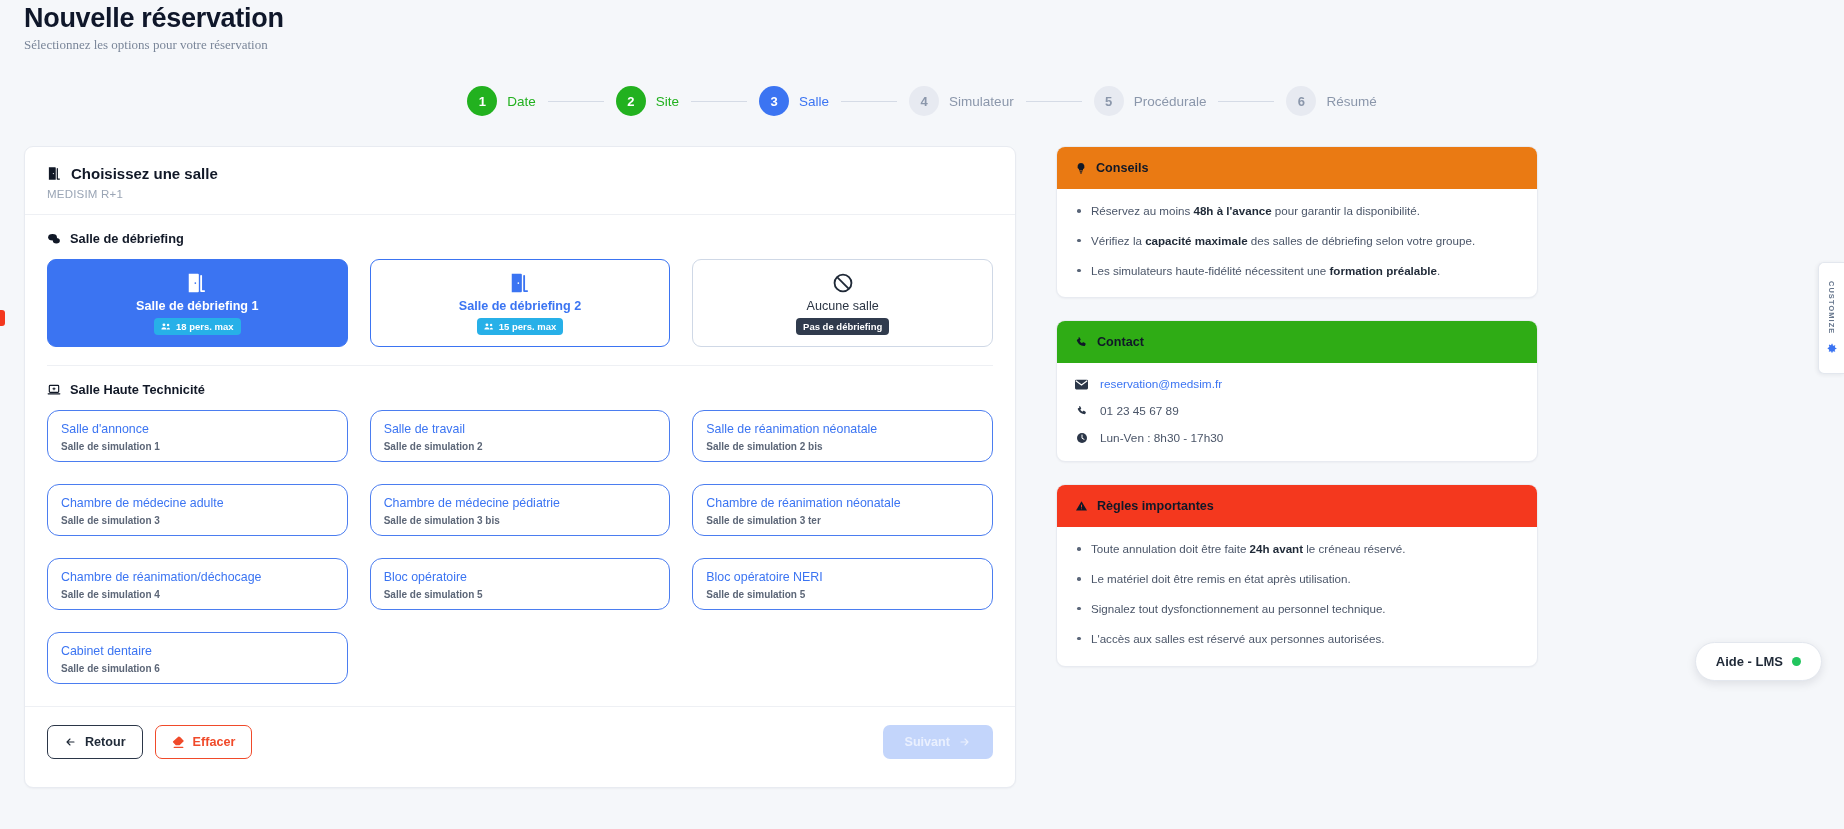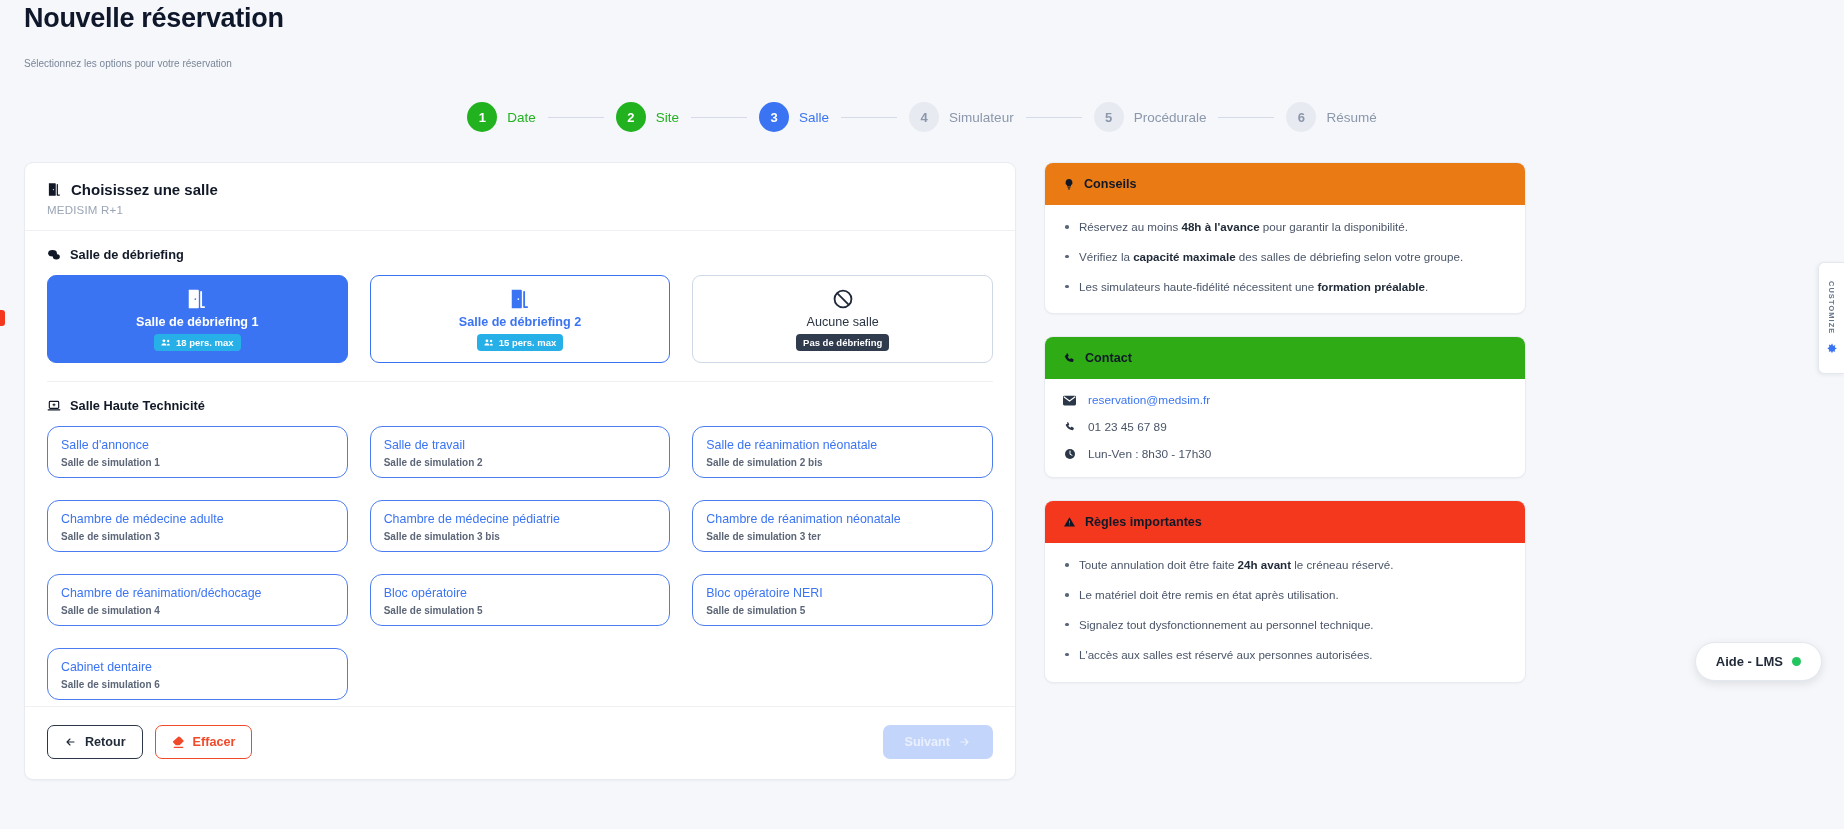--- a/index.html
+++ b/index.html
@@ -11,21 +11,21 @@
     overflow: hidden;
   }
   .page { position: relative; width: 1844px; height: 697px; }
 
   
   .hdr { padding: 0 24px; }
   .hdr-title {
     font-size: 27px; font-weight: bold; color: #0f172a;
     letter-spacing: -0.3px; line-height: 32px; padding-top: 2px;
   }
-  .hdr-sub { font-size: 10px; color: #7a8699; margin-top: 24px; }
+  .hdr-sub { font-size: 13px; color: #7a8699; margin-top: 3px; font-family: Liberation Serif, serif; }
 
   
   .stepper {
     display: flex; align-items: center; justify-content: center;
     margin-top: 33px; gap: 0;
   }
   .step { display: flex; align-items: center; gap: 10px; }
   .step-circle {
     width: 30px; height: 30px; border-radius: 50%;
     display: flex; align-items: center; justify-content: center;
@@ -36,21 +36,21 @@
   .step-circle.active { background: #3b74f2; }
   .step-circle.todo { background: #e7eaf1; color: #8b97ab; }
   .step-label { font-size: 13.5px; white-space: nowrap; }
   .step-label.done { color: #22b11f; }
   .step-label.active { color: #3b74f2; }
   .step-label.todo { color: #8b97ab; }
   .step-line { width: 56px; height: 1px; background: #d5dbe6; margin: 0 12px; }
 
   
   .body-wrap {
-    display: flex; gap: 28px;
+    display: flex; gap: 40px;
     padding: 0 24px; margin-top: 30px;
     align-items: flex-start;
   }
   .main-card {
     width: 992px; background: #fff;
     border: 1px solid #e8ebf1; border-radius: 9px;
     box-shadow: 0 1px 2px rgba(16,24,40,.04);
     overflow: hidden;
   }
   .card-head { padding: 18px 22px 14px 22px; border-bottom: 1px solid #eef0f4; }
@@ -101,21 +101,21 @@
   .room {
     border: 1px solid #4b7df0; border-radius: 12px;
     background: #fff; padding: 11px 13px 12px 13px;
     height: 52px; cursor: pointer;
   }
   .room-name { font-size: 12.4px; color: #3b74f2; font-weight: 500; }
   .room-sub { font-size: 10px; color: #5c6677; font-weight: bold; margin-top: 5px; }
 
   .footer-bar {
     display: flex; align-items: center;
-    padding: 18px 22px 20px 22px; margin-top: 6px;
+    padding: 18px 22px 28px 22px; margin-top: 22px;
     border-top: 1px solid #eef0f4;
   }
   .btn {
     display: inline-flex; align-items: center; gap: 8px;
     font-size: 12.6px; font-weight: bold; border-radius: 7px;
     padding: 9px 16px; cursor: pointer; background: #fff;
   }
   .btn-back { border: 1px solid #2b3648; color: #1f2937; }
   .btn-clear { border: 1px solid #f04a2a; color: #f04a2a; margin-left: 12px; }
   .btn-next {

